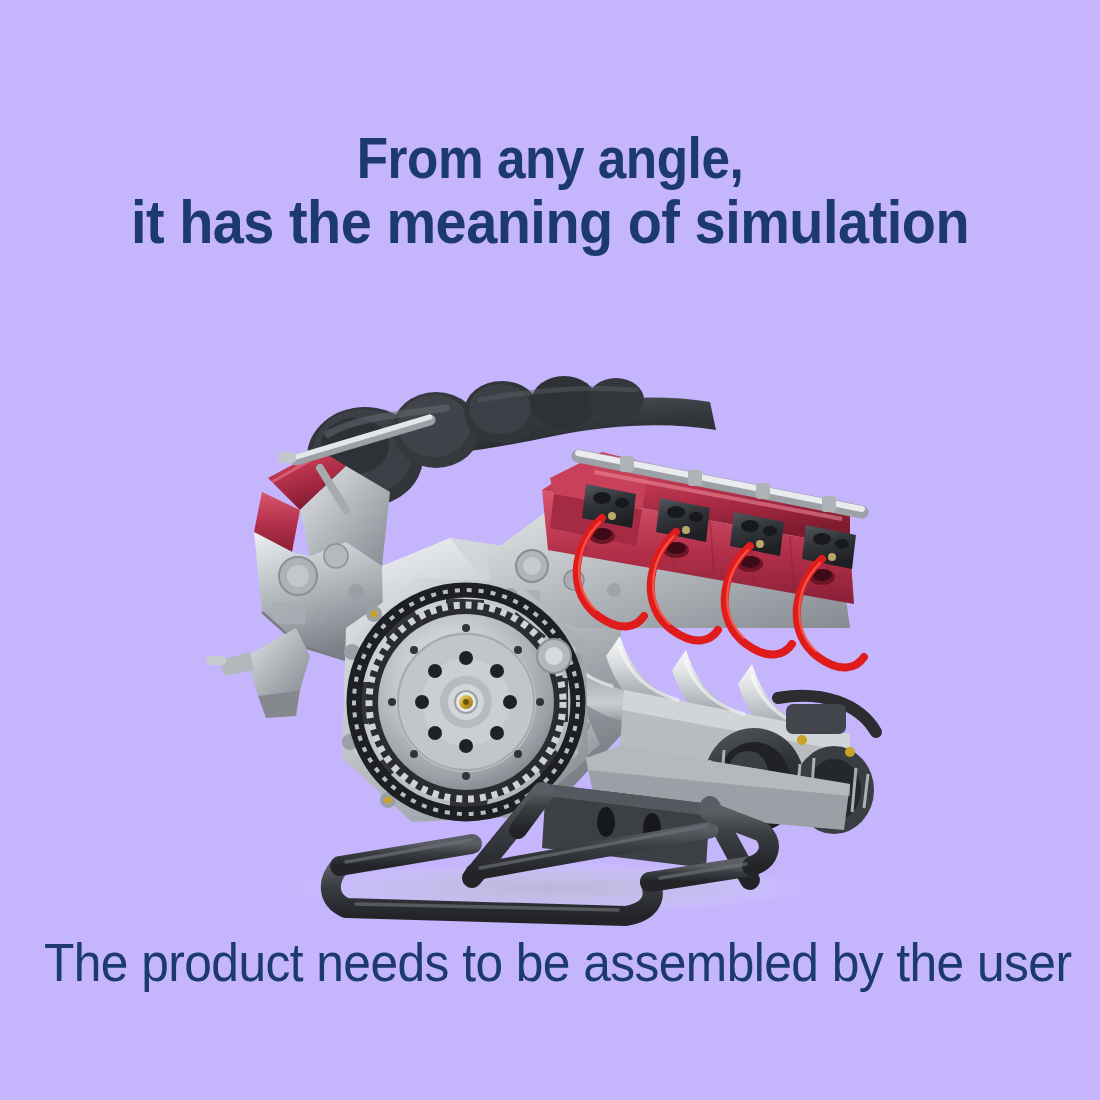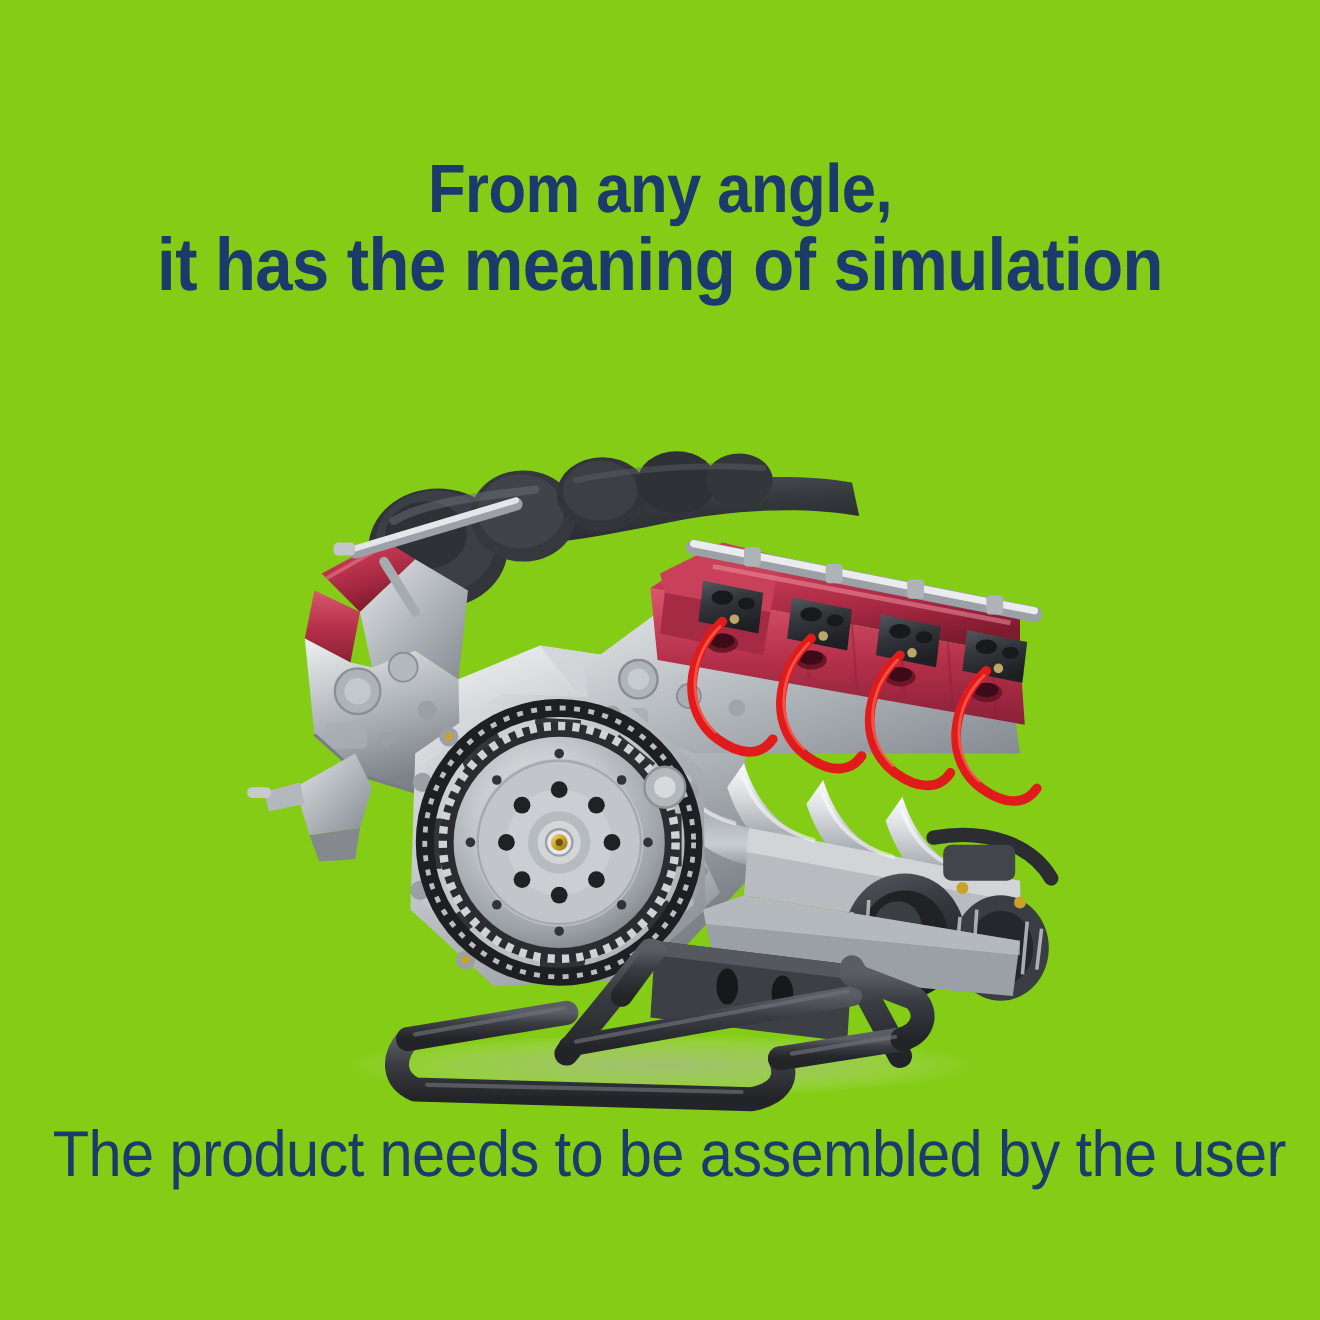--- a/index.html
+++ b/index.html
@@ -4,21 +4,21 @@
 <style>
   html, body {
     margin: 0;
     padding: 0;
     background: #ffffff;
   }
   #page {
     position: relative;
     width: 1100px;
     height: 1100px;
-    background: #84cc16;
+    background: #c4b5fd;
     overflow: hidden;
     font-family: "Liberation Sans", sans-serif;
   }
 
   
   .headline {
     position: absolute;
     left: 0;
     top: 126px;
     width: 1100px;

